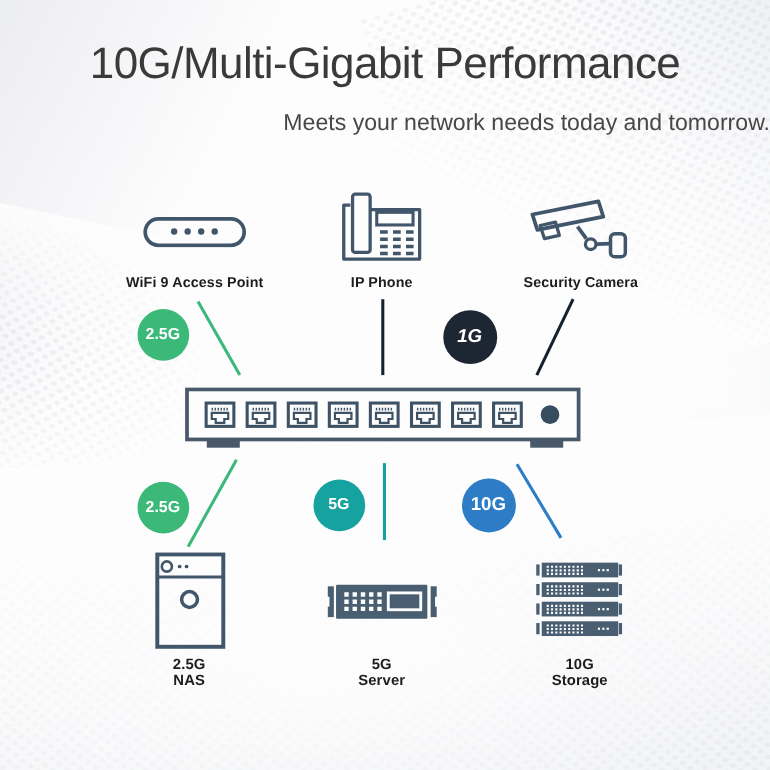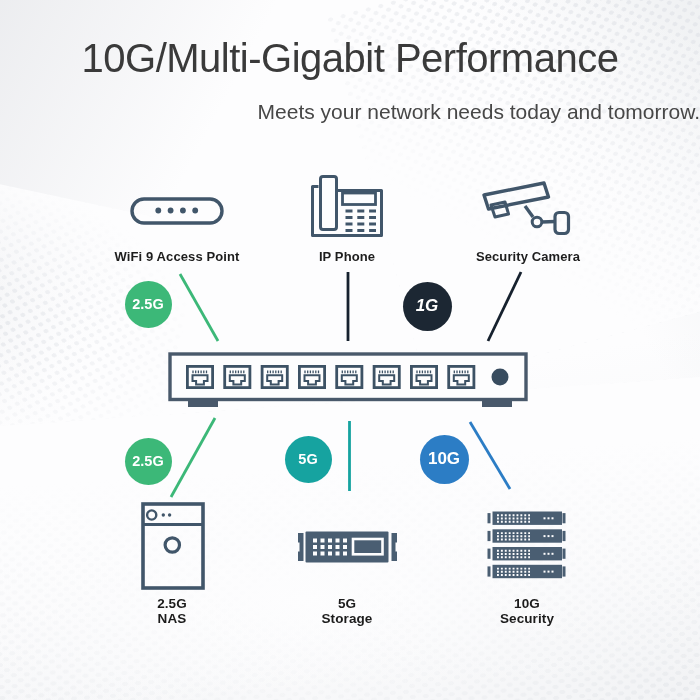--- a/index.html
+++ b/index.html
@@ -155,21 +155,21 @@
       <rect x="99.5" y="12.5" width="3.5" height="9" fill="#fdfdfe"></rect>
       <g stroke="#fdfdfe" stroke-width="4" stroke-dasharray="4 3.5">
         <line x1="17" y1="10.5" x2="52" y2="10.5"></line>
         <line x1="17" y1="17" x2="52" y2="17"></line>
         <line x1="17" y1="23.5" x2="52" y2="23.5"></line>
       </g>
       <rect x="57" y="9" width="29.5" height="15.3" fill="none" stroke="#fdfdfe" stroke-width="2.6"></rect>
     </svg>
     <div class="dev-label2" style="left:287px;top:596px;width:120px;">
       <span>5G</span><br>
-      <span>Storage</span>
+      <span>Server</span>
     </div>
 
     <svg class="icon-abs" style="left:485px;top:508px;" width="83" height="74" viewBox="0 0 83 74">
       <defs>
         <g id="ru">
           <rect x="2.5" y="1.6" width="3" height="10.2" fill="#4a5e72"></rect>
           <rect x="7.5" y="0" width="69.5" height="13.4" fill="#4a5e72"></rect>
           <rect x="77.5" y="1.6" width="3" height="10.2" fill="#4a5e72"></rect>
           <g stroke="#fdfdfe" stroke-width="1.9" stroke-dasharray="1.9 2">
             <line x1="12" y1="3.8" x2="45" y2="3.8"></line>
@@ -183,17 +183,17 @@
           </g>
         </g>
       </defs>
       <use href="#ru" xlink:href="#ru" y="3.5"></use>
       <use href="#ru" xlink:href="#ru" y="21.3"></use>
       <use href="#ru" xlink:href="#ru" y="39"></use>
       <use href="#ru" xlink:href="#ru" y="56.8"></use>
     </svg>
     <div class="dev-label2" style="left:467px;top:596px;width:120px;">
       <span>10G</span><br>
-      <span>Security</span>
+      <span>Storage</span>
     </div>
 
   </div>
 </div>
 
 </body></html>

